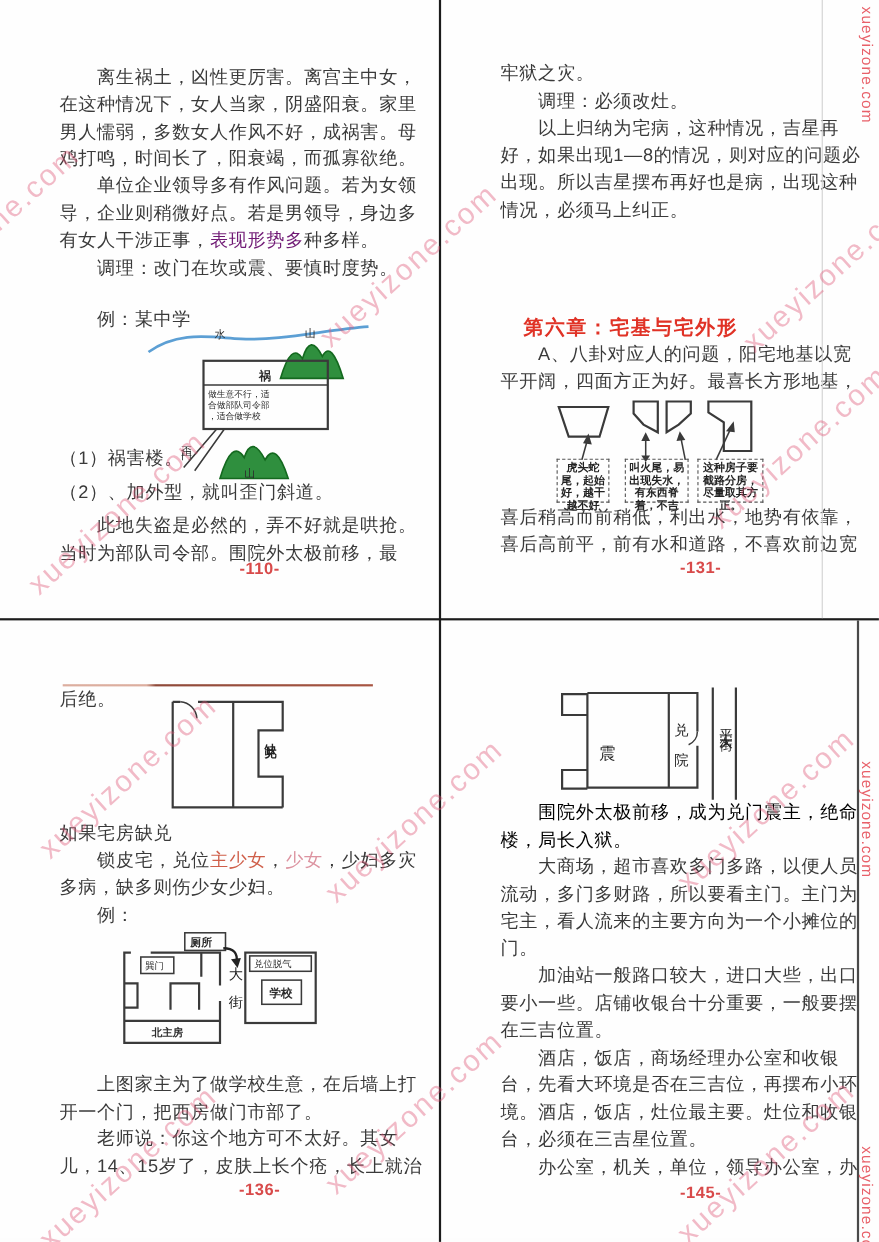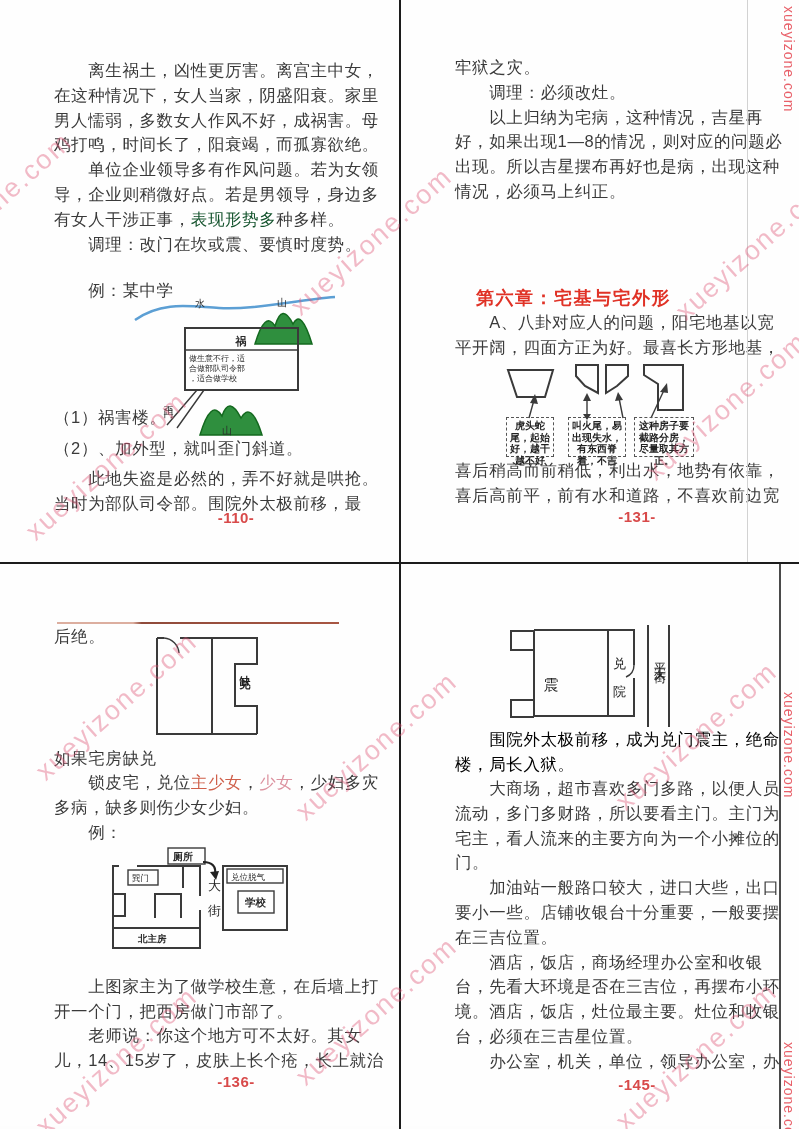--- a/index.html
+++ b/index.html
@@ -12,21 +12,21 @@
   #q4{left:401px;top:564px;}
   .vdiv{position:absolute;left:399px;top:0;width:2px;height:1129px;background:#1c1c1c;}
   .hdiv{position:absolute;left:0;top:562px;width:799px;height:2px;background:#1c1c1c;}
   .edge-top{position:absolute;left:747px;top:0;width:1px;height:562px;background:#d2d2d2;}
   .edge-bottom{position:absolute;left:779px;top:564px;width:2px;height:565px;background:#4a4a4a;}
   .redline{position:absolute;left:57px;top:622px;width:282px;height:2px;
            background:linear-gradient(90deg,#dcae9f 0%,#dcae9f 27%,#8f4a3a 30%,#a85643 100%);}
   .txt{position:absolute;font-size:16.5px;line-height:24.8px;letter-spacing:0.6px;
        color:#3a3a3a;text-align:left;width:342px;left:54px;}
   .txt p{margin:0;white-space:pre-line;}
-  .hl-pink{color:#14532d;}
+  .hl-pink{color:#701a75;}
   .hl-red{color:#cf5f4a;margin-top:28px;}
   .hl-rose{color:#dc93a0;}
   .blue{color:#000000;}
   .chapter{position:absolute;left:75px;top:286px;font-size:18px;font-weight:bold;
            color:#e03226;letter-spacing:1.5px;}
   .pagenum{position:absolute;left:0;width:100%;text-align:center;color:#d84a4a;
            font-size:15px;font-weight:bold;letter-spacing:0.5px;}
   .dashbox{position:absolute;border:1px dashed #555;color:#222;font-weight:bold;
            font-size:10px;line-height:11.5px;padding:2px 2px;text-align:center;box-sizing:border-box;}
   .wm{position:absolute;color:rgba(222,84,118,0.40);font-size:27px;letter-spacing:2px;

